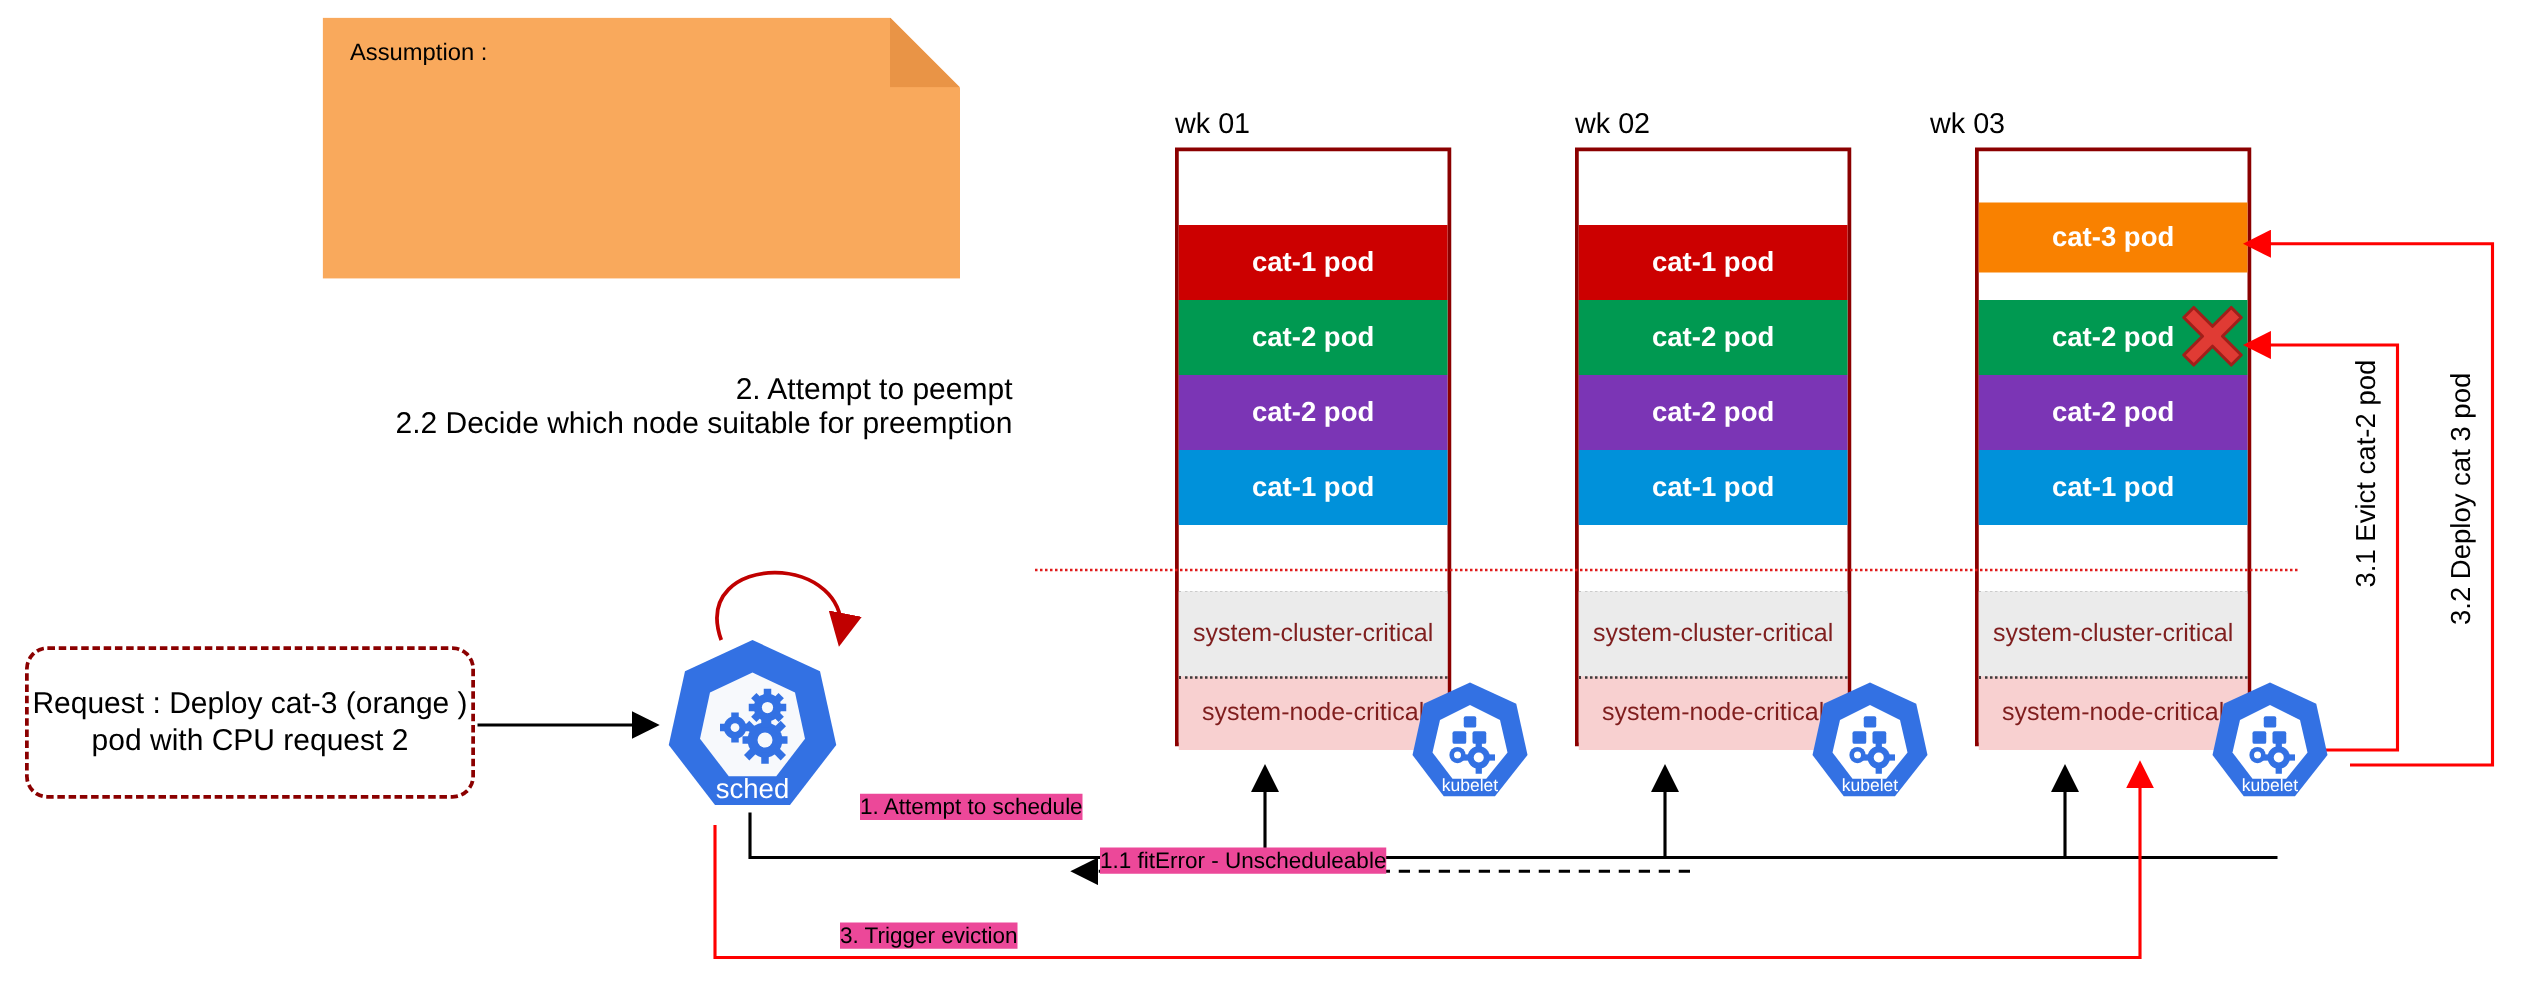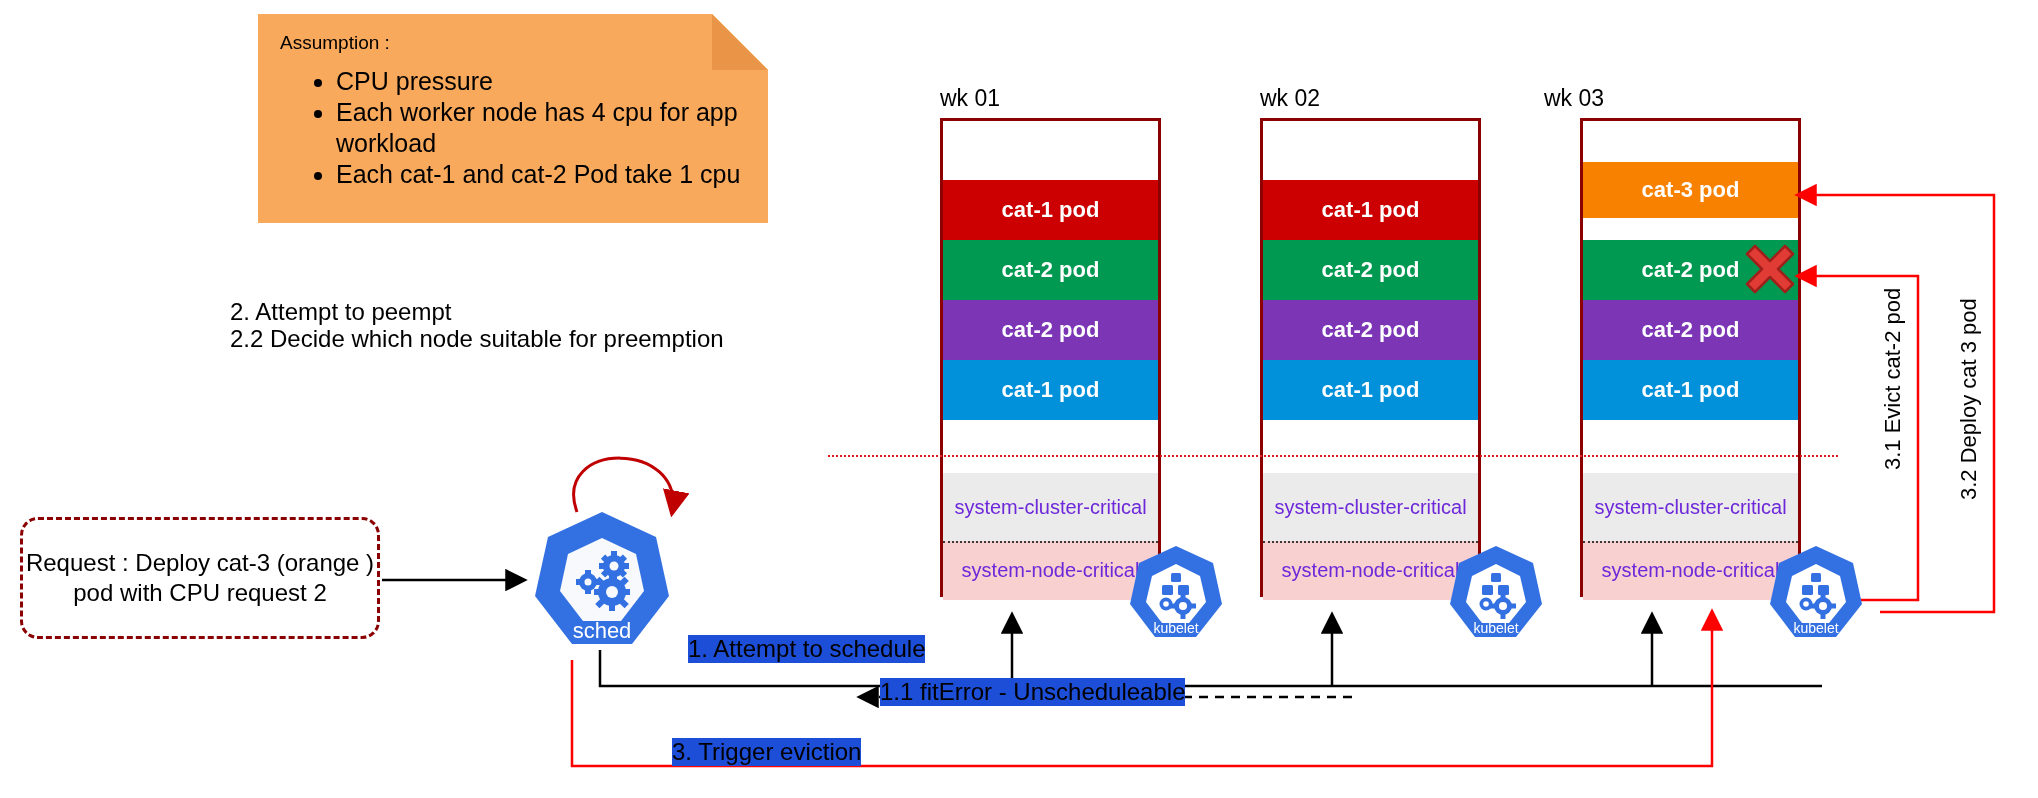--- a/index.html
+++ b/index.html
@@ -27,21 +27,21 @@
     position:absolute;left:22px;top:14px;font-size:19px;line-height:30px;
   }
   #note ul{
     position:absolute;left:50px;top:52px;margin:0;padding:0 0 0 28px;width:430px;
     font-size:25px;line-height:31px;
   }
   #note li{margin:0;padding:0;}
 
   
   #step2{
-    left:230px;top:298px;width:580px;text-align:left;
+    left:230px;top:298px;width:580px;text-align:right;
     font-size:24px;line-height:27px;
   }
 
   
   #request-box{
     left:20px;top:517px;width:360px;height:122px;
     border:3px dashed #8b0000;border-radius:18px;
     box-sizing:border-box;
     display:flex;align-items:center;justify-content:center;text-align:center;
     font-size:24px;line-height:30px;
@@ -50,57 +50,52 @@
   
   #sched{left:532px;top:510px;width:140px;height:148px;}
 
   
   .node{position:absolute;top:118px;width:221px;height:479px;
         border:3px solid #8b0000;box-sizing:border-box;background:#ffffff;}
   .node-label{position:absolute;top:85px;font-size:23px;}
   .band{position:absolute;left:0;width:100%;
         display:flex;align-items:center;justify-content:center;
         color:#ffffff;font-weight:bold;font-size:22px;}
-  .band.sys{color:#6d28d9;font-weight:normal;font-size:20px;}
+  .band.sys{color:#7f1d1d;font-weight:normal;font-size:20px;}
   .dotline{position:absolute;left:0;width:100%;height:0;
            border-top:2px dotted #3a3a3a;}
 
   
   #red-dash{
     left:828px;top:455px;width:1010px;height:0;
     border-top:2.5px dotted #e01b1b;
   }
 
   
   .kubelet{position:absolute;width:96px;height:102px;}
 
   
   #overlay{position:absolute;left:0;top:0;width:2038px;height:798px;
            pointer-events:none;}
 
   
-  .lbl{position:absolute;font-size:24px;white-space:nowrap;background:#1d4ed8;}
+  .lbl{position:absolute;font-size:18px;white-space:nowrap;background:#ec4899;}
   .vlbl{position:absolute;font-size:22px;white-space:nowrap;
         transform-origin:0 0;transform:rotate(-90deg);}
 
   
   #evict-x{position:absolute;width:54px;height:54px;}
 </style>
 </head>
 <body>
 
 <div class="abs" id="note">
   <div class="note-body"></div>
   <div class="note-fold"></div>
   <div class="note-title">Assumption :</div>
-  <ul>
-    <li>CPU pressure</li>
-    <li>Each worker node has 4 cpu for app workload</li>
-    <li>Each cat-1 and cat-2 Pod take 1 cpu</li>
-  </ul>
 </div>
 
 <div class="abs" id="step2">
   <div>2. Attempt to peempt</div>
   <div>2.2 Decide which node suitable for preemption</div>
 </div>
 
 <div class="abs" id="request-box">
   <span>Request : Deploy cat-3 (orange ) pod with CPU request 2</span>
 </div>

